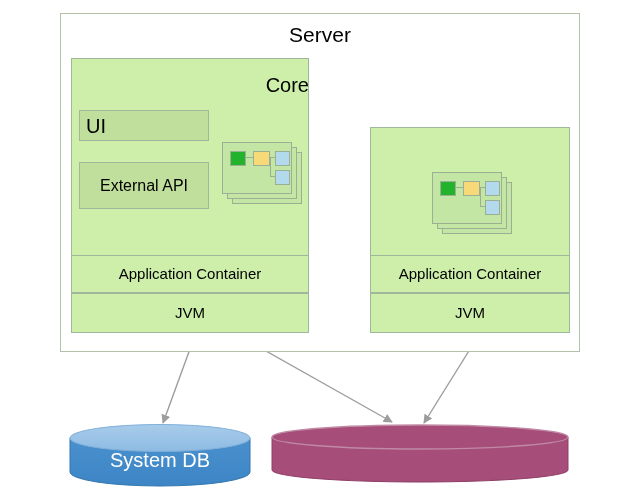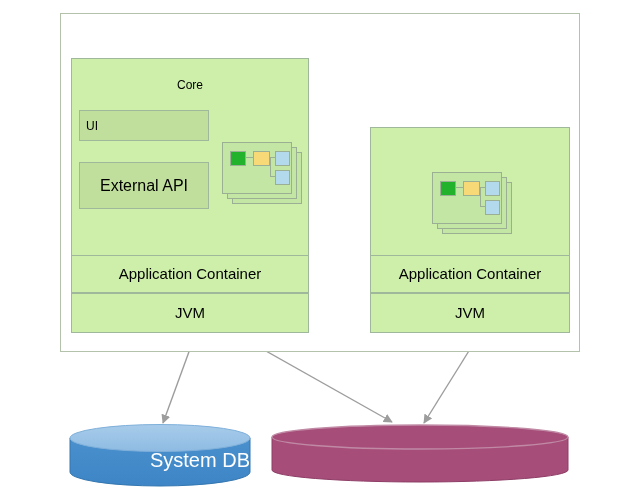--- a/index.html
+++ b/index.html
@@ -44,23 +44,23 @@
     background: #cdefaa;
     border: 1px solid #9fb79a;
   }
   .inner-green {
     background: #c0df9c;
     border: 1px solid #9fb79a;
   }
 
   
   #core-box   { left: 71px;  top: 58px;  width: 238px; height: 275px; }
-  #core-title { left: 71px;  top: 75px;  width: 238px; text-align:center; font-size:12px; line-height:20px; }
+  #core-title { left: 71px;  top: 75px;  width: 238px; text-align:right; font-size:20px; line-height:20px; }
   #ui-box     { left: 79px;  top: 110px; width: 130px; height: 31px; }
-  #ui-label   { left: 86px;  top: 117px; font-size: 12px; line-height: 18px; }
+  #ui-label   { left: 86px;  top: 117px; font-size: 20px; line-height: 18px; }
   #api-box    { left: 79px;  top: 162px; width: 130px; height: 47px; }
   #api-label  { left: 79px;  top: 177px; width: 130px; text-align:center; font-size: 16px; line-height: 18px; }
   #core-appcontainer { left: 71px; top: 255px; width: 238px; height: 38px; }
   #core-appcontainer-label { left: 71px; top: 265px; width: 238px; text-align:center; font-size: 15px; line-height:18px; }
   #core-jvm   { left: 71px;  top: 293px; width: 238px; height: 40px; }
   #core-jvm-label { left: 71px; top: 304px; width: 238px; text-align:center; font-size: 15px; line-height:18px; }
 
   
   #worker-box   { left: 370px; top: 127px; width: 200px; height: 206px; }
   #worker-title { left: 370px; top: 143px; width: 200px; text-align:center; font-size:16px; line-height:20px; }
@@ -83,22 +83,23 @@
   .node.start { background: #22b22b; }
   .node.mid   { background: #f7d978; }
   .node.end   { background: #b3d9ec; }
   .conn { position: absolute; background: #9aaf93; }
 
   
   .cyl-label {
     position: absolute;
     color: #ffffff;
     font-size: 20px;
-    text-align: right;
+    text-align: left;
     line-height: 24px;
+    margin-left: 40px;
   }
   #systemdb-label { left: 70px;  top: 448px; width: 180px; }
   #filesystem-label { left: 272px; top: 448px; width: 296px; }
 
   
   #overlay { position: absolute; left: 0; top: 0; width: 640px; height: 500px; }
 </style>
 </head>
 <body>
 
@@ -132,20 +133,21 @@
     <line x1="315" y1="185" x2="364" y2="185" stroke="#9d9d9d" stroke-width="1.4" marker-start="url(#ah)" marker-end="url(#ah)"></line>
 
     <line x1="194" y1="338" x2="163" y2="423" stroke="#9d9d9d" stroke-width="1.4" marker-start="url(#ah)" marker-end="url(#ah)"></line>
 
     <line x1="241" y1="337" x2="392" y2="422" stroke="#9d9d9d" stroke-width="1.4" marker-start="url(#ah)" marker-end="url(#ah)"></line>
 
     <line x1="477" y1="338" x2="424" y2="423" stroke="#9d9d9d" stroke-width="1.4" marker-start="url(#ah)" marker-end="url(#ah)"></line>
   </svg>
 
   <div class="abs" id="server-box"></div>
+  <div class="abs" id="server-title">Server</div>
 
   <div class="abs green-box" id="core-box"></div>
   <div class="abs" id="core-title">Core</div>
 
   <div class="abs inner-green" id="ui-box"></div>
   <div class="abs" id="ui-label">UI</div>
 
   <div class="abs inner-green" id="api-box"></div>
   <div class="abs" id="api-label">External API</div>
 

